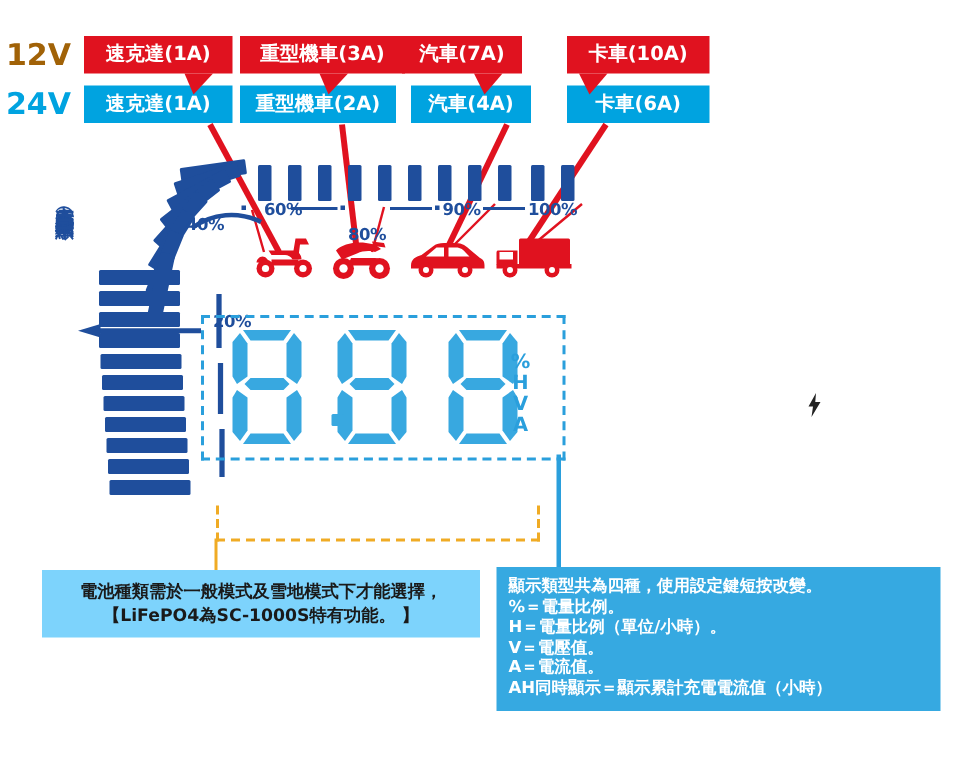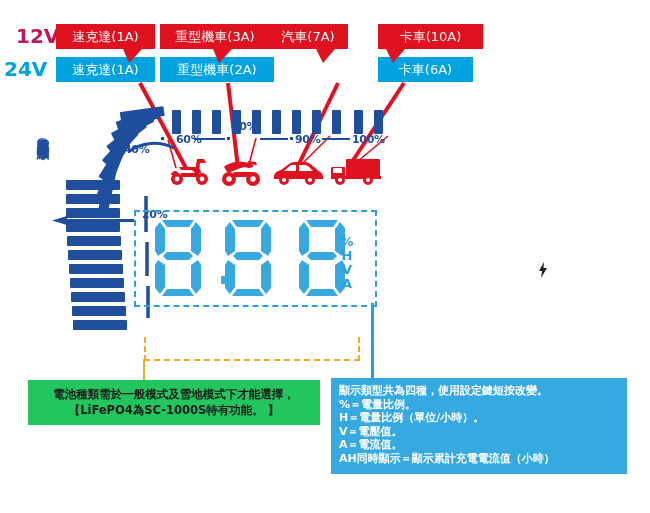--- a/index.html
+++ b/index.html
@@ -6,27 +6,27 @@
   body{
     width:650px;height:513px;
     background:#ffffff;
     font-family:"DejaVu Sans","Liberation Sans",sans-serif;
     position:relative;overflow:hidden;
   }
   #root{position:absolute;inset:0;}
 
   
   .volt{position:absolute;font-size:20px;font-weight:700;letter-spacing:0px;}
-  .volt.v12{left:16px;top:24px;color:#be185d;}
+  .volt.v12{left:4px;top:24px;color:#a16207;}
   .volt.v24{left:4px;top:57px;color:#00a3e0;}
 
   
   .chip{
     position:absolute;height:25px;line-height:25px;
-    color:#ffffff;font-size:13px;font-weight:400;
+    color:#ffffff;font-size:13px;font-weight:700;
     text-align:center;white-space:nowrap;
     letter-spacing:0px;
   }
   .chip.red{background:#e0121f;top:24px;}
   .chip.blue{background:#00a3e0;top:57px;}
 
   
   svg.layer{position:absolute;left:0;top:0;width:650px;height:513px;overflow:visible;}
 
   
@@ -69,21 +69,21 @@
 
   
   .oline{position:absolute;background:#f0ab24;}
   .bline{position:absolute;background:#2a9fdc;}
   #odash{position:absolute;left:144px;top:337px;width:212px;height:22px;
          border:2px dashed #f0ab24;border-top:none;}
 
   
   #obox{
     position:absolute;left:28px;top:380px;width:292px;
-    background:#22c55e;color:#1a1a1a;
+    background:#7dd3fc;color:#1a1a1a;
     font-size:11.5px;font-weight:700;line-height:16px;
     text-align:center;padding:6px 2px 7px 2px;box-sizing:border-box;
   }
   #obox div{white-space:nowrap;}
   #bbox{
     position:absolute;left:331px;top:378px;width:296px;
     background:#36a9e1;color:#ffffff;
     font-size:11px;font-weight:700;line-height:13.6px;
     text-align:left;padding:6px 6px 8px 8px;box-sizing:border-box;
   }
@@ -95,24 +95,25 @@
 <body>
 
 <div id="root">
 
   <div class="volt v12">12V</div>
   <div class="volt v24">24V</div>
 
   <div class="chip red" style="left:56px;width:99px;">速克達(1A)</div>
   <div class="chip red" style="left:160px;width:110px;">重型機車(3A)</div>
   <div class="chip red" style="left:268px;width:80px;">汽車(7A)</div>
-  <div class="chip red" style="left:378px;width:105px;">卡車(10A)</div>
+  <div class="chip red" style="left:378px;width:95px;">卡車(10A)</div>
 
   <div class="chip blue" style="left:56px;width:99px;">速克達(1A)</div>
-  <div class="chip blue" style="left:160px;width:114px;">重型機車(2A)</div>
+  <div class="chip blue" style="left:160px;width:104px;">重型機車(2A)</div>
+  <div class="chip blue" style="left:274px;width:80px;">汽車(4A)</div>
   <div class="chip blue" style="left:378px;width:95px;">卡車(6A)</div>
 
   <svg class="layer">
 
     <polygon points="123,49 142,49 129,63" fill="#e0121f"></polygon>
     <polygon points="213,49 232,49 219,63" fill="#e0121f"></polygon>
     <polygon points="316,49 335,49 323,63" fill="#e0121f"></polygon>
     <polygon points="386,49 405,49 393,63" fill="#e0121f"></polygon>
 
     <path d="M140,83 L186,168" stroke="#e0121f" stroke-width="4" fill="none"></path>
@@ -171,21 +172,21 @@
   <div class="tbar" style="left:272px;"></div>
   <div class="tbar" style="left:292px;"></div>
   <div class="tbar" style="left:312px;"></div>
   <div class="tbar" style="left:332px;"></div>
   <div class="tbar" style="left:354px;"></div>
   <div class="tbar" style="left:374px;"></div>
 
   <div class="pct" style="left:124px;top:143px;">40%</div>
   <div class="pct" style="left:124px;top:208px;margin-left:18px;">20%</div>
   <div class="pct" style="left:176px;top:133px;">60%</div>
-  <div class="pct" style="left:232px;top:120px;">80%</div>
+  <div class="pct" style="left:232px;top:150px;">80%</div>
   <div class="pct" style="left:295px;top:133px;">90%</div>
   <div class="pct" style="left:352px;top:133px;">100%</div>
   <div class="tickdot" style="left:161px;top:137px;"></div>
   <div class="tickline" style="left:194px;top:138px;width:31px;"></div>
   <div class="tickdot" style="left:227px;top:137px;"></div>
   <div class="tickline" style="left:260px;top:138px;width:28px;"></div>
   <div class="tickdot" style="left:290px;top:137px;"></div>
   <div class="tickline" style="left:322px;top:138px;width:28px;"></div>
 
   <svg class="veh" style="left:167px;" viewBox="0 0 46 32">

